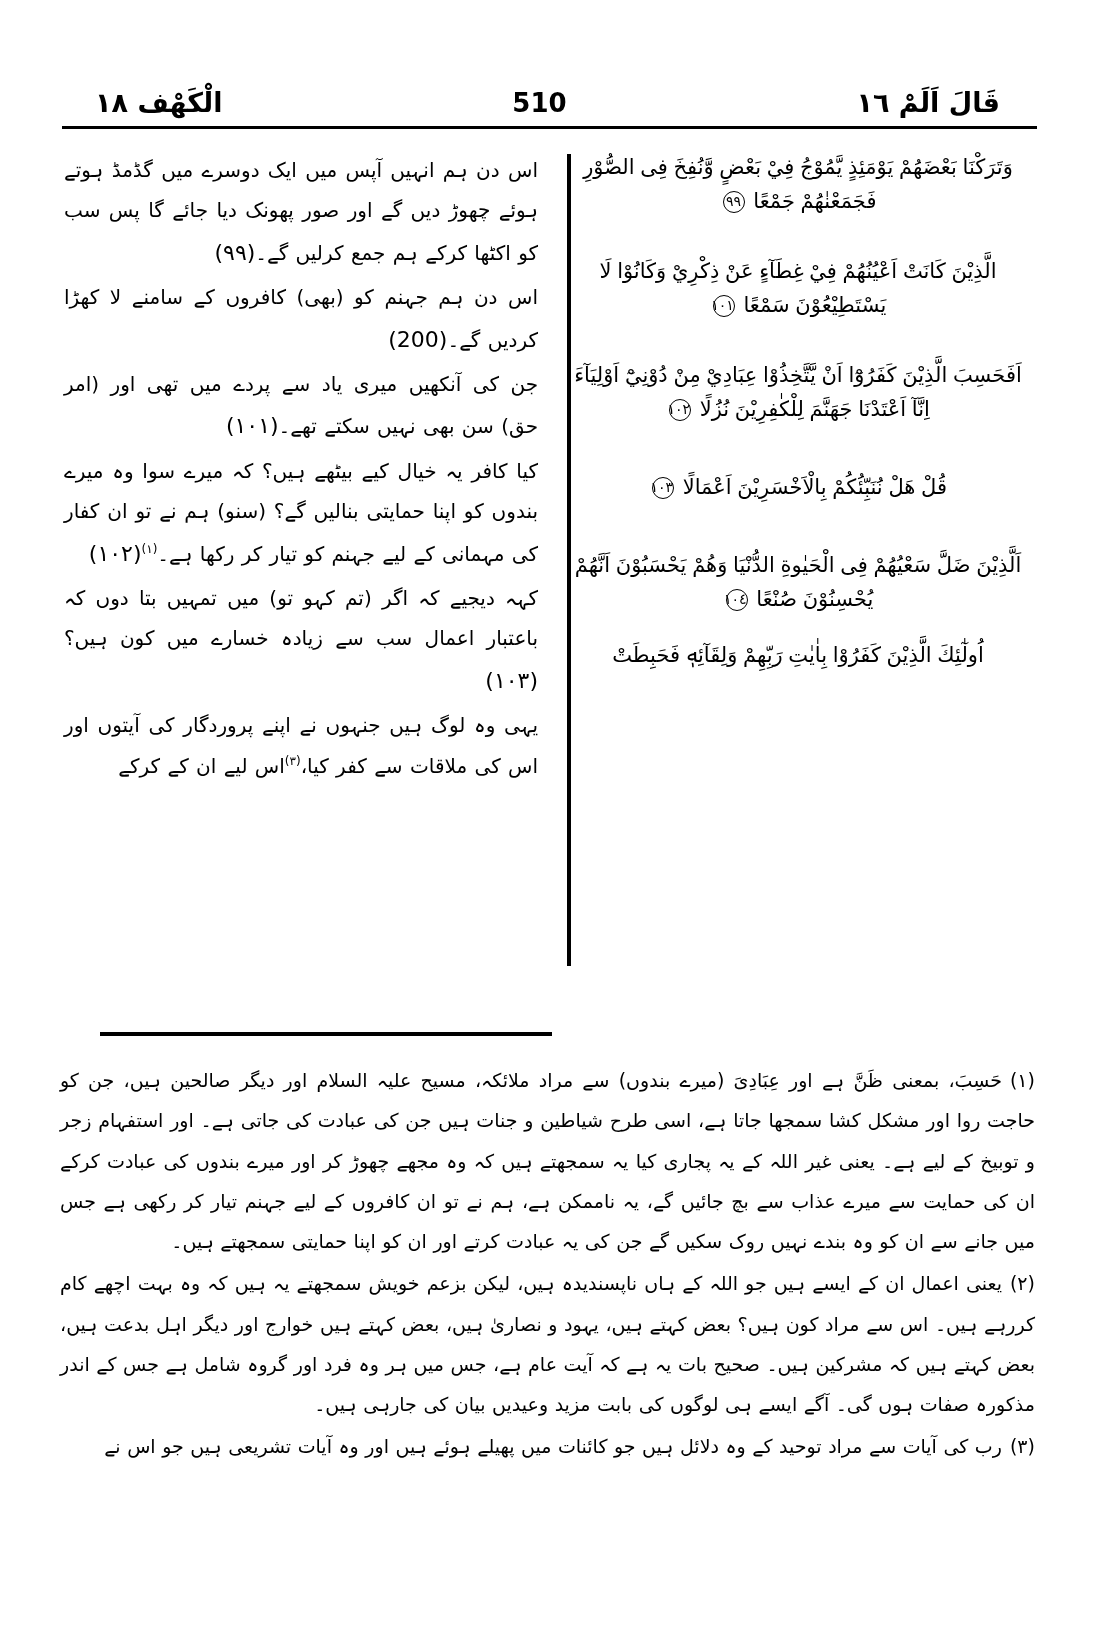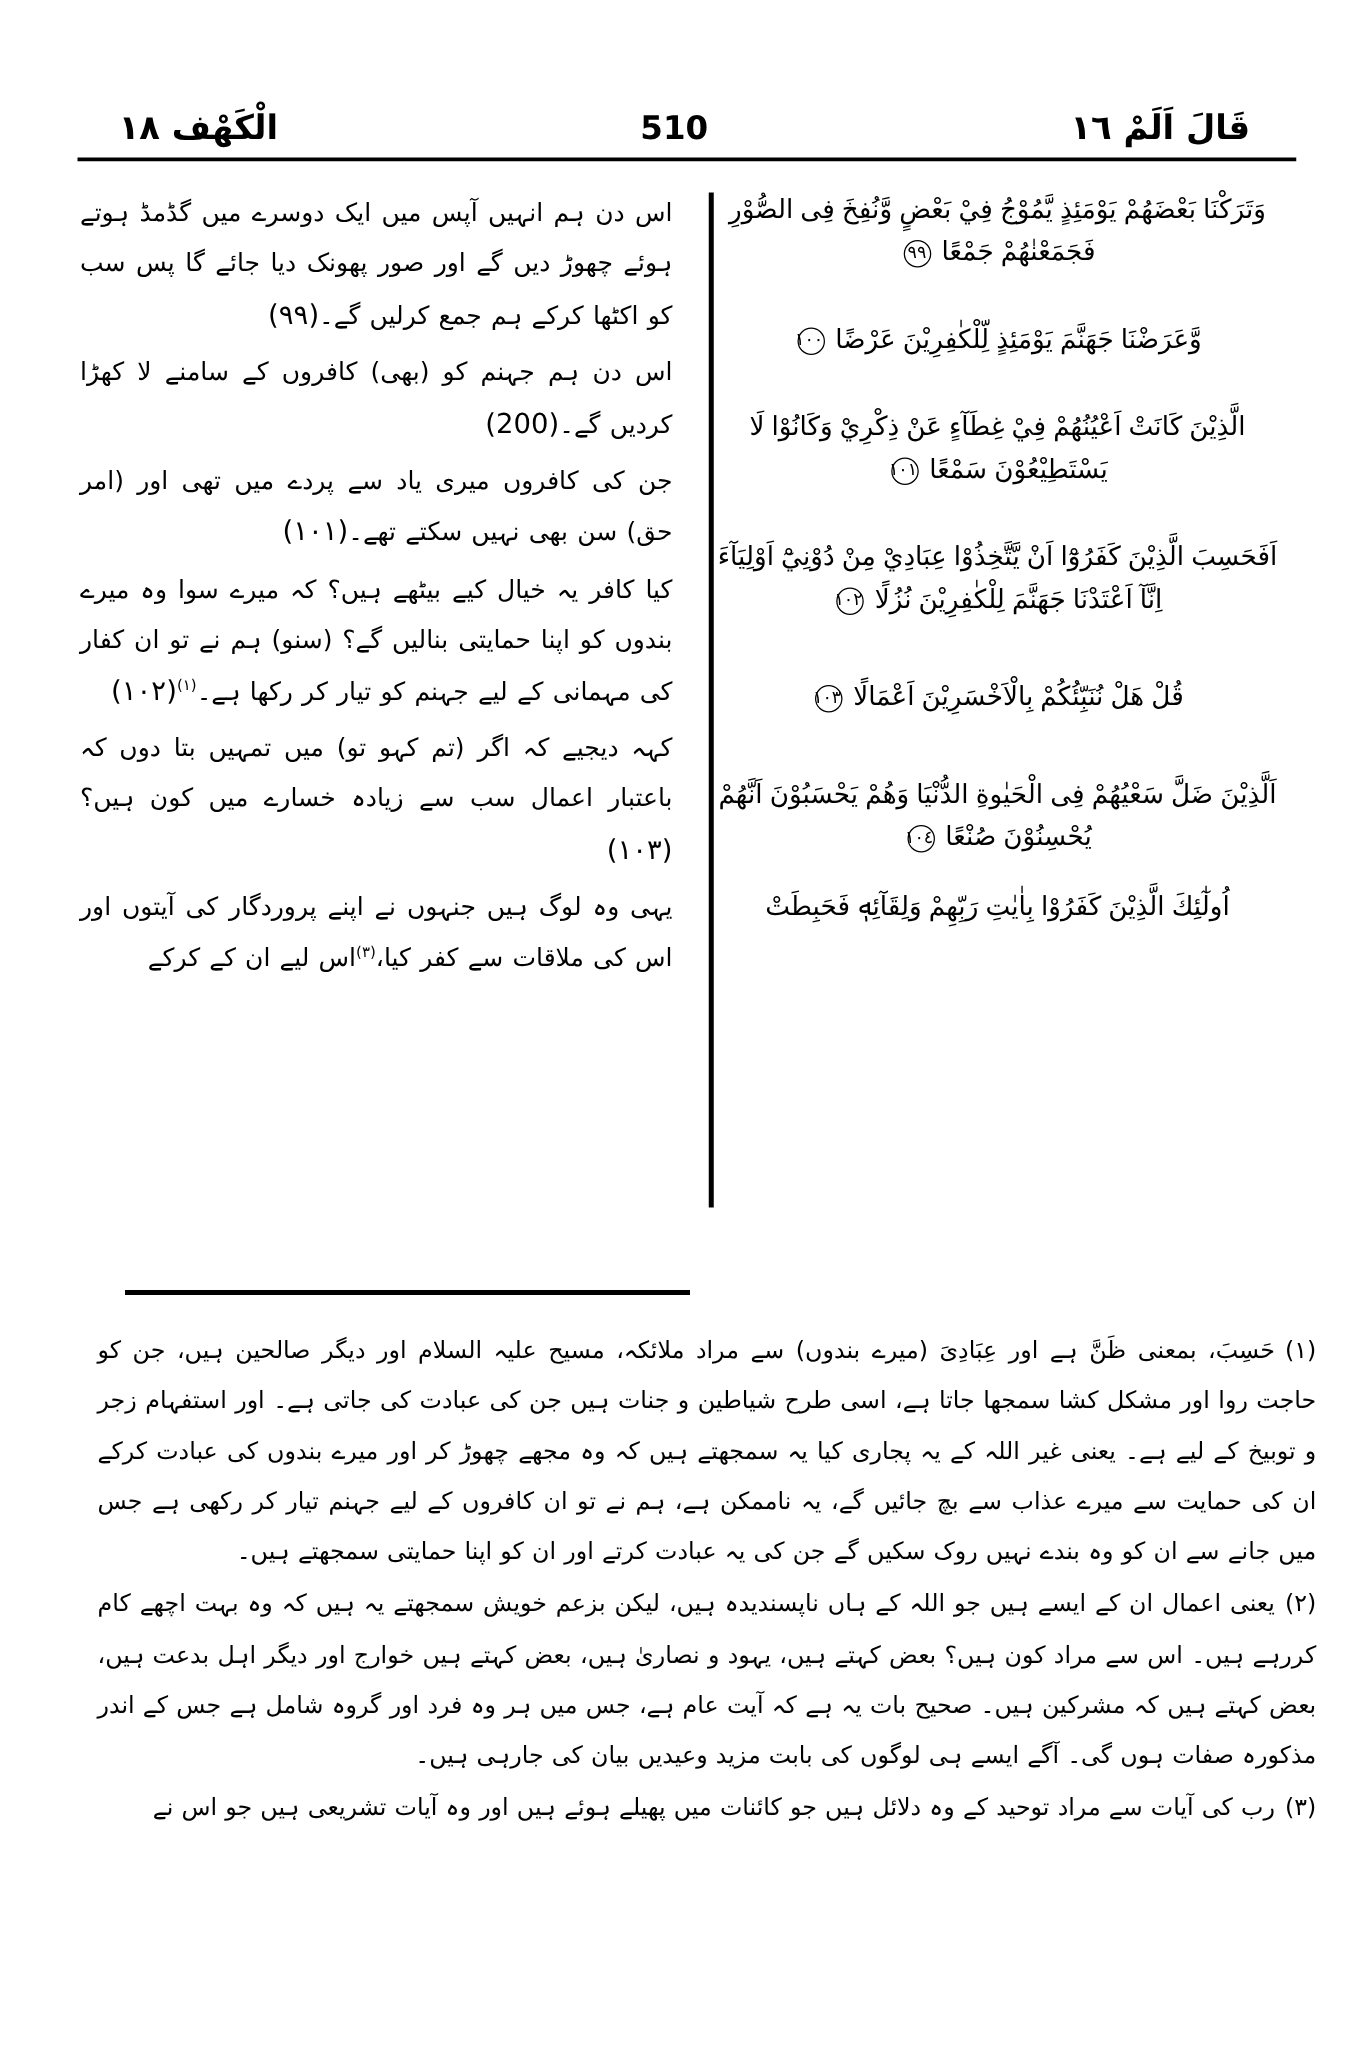--- a/index.html
+++ b/index.html
@@ -135,21 +135,21 @@
     left: 100px;
     width: 452px;
     height: 4px;
     background: #000;
   }
 
   
   .footnotes {
     position: absolute;
     top: 1060px;
-    left: 78px;
+    left: 60px;
     width: 975px;
     direction: rtl;
   }
   .fn {
     font-family: "DejaVu Sans", sans-serif;
     font-size: 19px;
     line-height: 2.12;
     text-align: justify;
     text-align-last: right;
     margin: 0 0 2px 0;
@@ -176,24 +176,20 @@
 
     <div class="col-divider"></div>
 
     <div class="col-arabic">
 
       <p class="ayah ayah-gap-md">
         <span>وَتَرَكْنَا بَعْضَهُمْ يَوْمَئِذٍ يَّمُوْجُ فِيْ بَعْضٍ وَّنُفِخَ فِى الصُّوْرِ فَجَمَعْنٰهُمْ جَمْعًا</span>
         <span class="ayah-num">٩٩</span>
       </p>
 
-      <p class="ayah ayah-gap-md">
-        <span>وَّعَرَضْنَا جَهَنَّمَ يَوْمَئِذٍ لِّلْكٰفِرِيْنَ عَرْضًا</span>
-        <span class="ayah-num">١٠٠</span>
-      </p>
 
       <p class="ayah ayah-gap-md">
         <span>الَّذِيْنَ كَانَتْ اَعْيُنُهُمْ فِيْ غِطَآءٍ عَنْ ذِكْرِيْ وَكَانُوْا لَا يَسْتَطِيْعُوْنَ سَمْعًا</span>
         <span class="ayah-num">١٠١</span>
       </p>
 
       <p class="ayah ayah-gap-lg">
         <span>اَفَحَسِبَ الَّذِيْنَ كَفَرُوْٓا اَنْ يَّتَّخِذُوْا عِبَادِيْ مِنْ دُوْنِيْٓ اَوْلِيَآءَ اِنَّآ اَعْتَدْنَا جَهَنَّمَ لِلْكٰفِرِيْنَ نُزُلًا</span>
         <span class="ayah-num">١٠٢</span>
       </p>
@@ -218,21 +214,21 @@
 
       <p class="tr-block">
         <span>اس دن ہم انہیں آپس میں ایک دوسرے میں گڈمڈ ہوتے ہوئے چھوڑ دیں گے اور صور پھونک دیا جائے گا پس سب کو اکٹھا کرکے ہم جمع کرلیں گے۔</span><span class="tr-num">(٩٩)</span>
       </p>
 
       <p class="tr-block">
         <span>اس دن ہم جہنم کو (بھی) کافروں کے سامنے لا کھڑا کردیں گے۔</span><span class="tr-num">(200)</span>
       </p>
 
       <p class="tr-block">
-        <span>جن کی کافروں میری یاد سے پردے میں تھی اور (امر حق) سن بھی نہیں سکتے تھے۔</span><span class="tr-num">(١٠١)</span>
+        <span>جن کی آنکھیں میری یاد سے پردے میں تھی اور (امر حق) سن بھی نہیں سکتے تھے۔</span><span class="tr-num">(١٠١)</span>
       </p>
 
       <p class="tr-block">
         <span>کیا کافر یہ خیال کیے بیٹھے ہیں؟ کہ میرے سوا وہ میرے بندوں کو اپنا حمایتی بنالیں گے؟ (سنو) ہم نے تو ان کفار کی مہمانی کے لیے جہنم کو تیار کر رکھا ہے۔</span><span class="fn-ref">(١)</span><span class="tr-num">(١٠٢)</span>
       </p>
 
       <p class="tr-block">
         <span>کہہ دیجیے کہ اگر (تم کہو تو) میں تمہیں بتا دوں کہ باعتبار اعمال سب سے زیادہ خسارے میں کون ہیں؟</span><span class="tr-num">(١٠٣)</span>
       </p>
 

